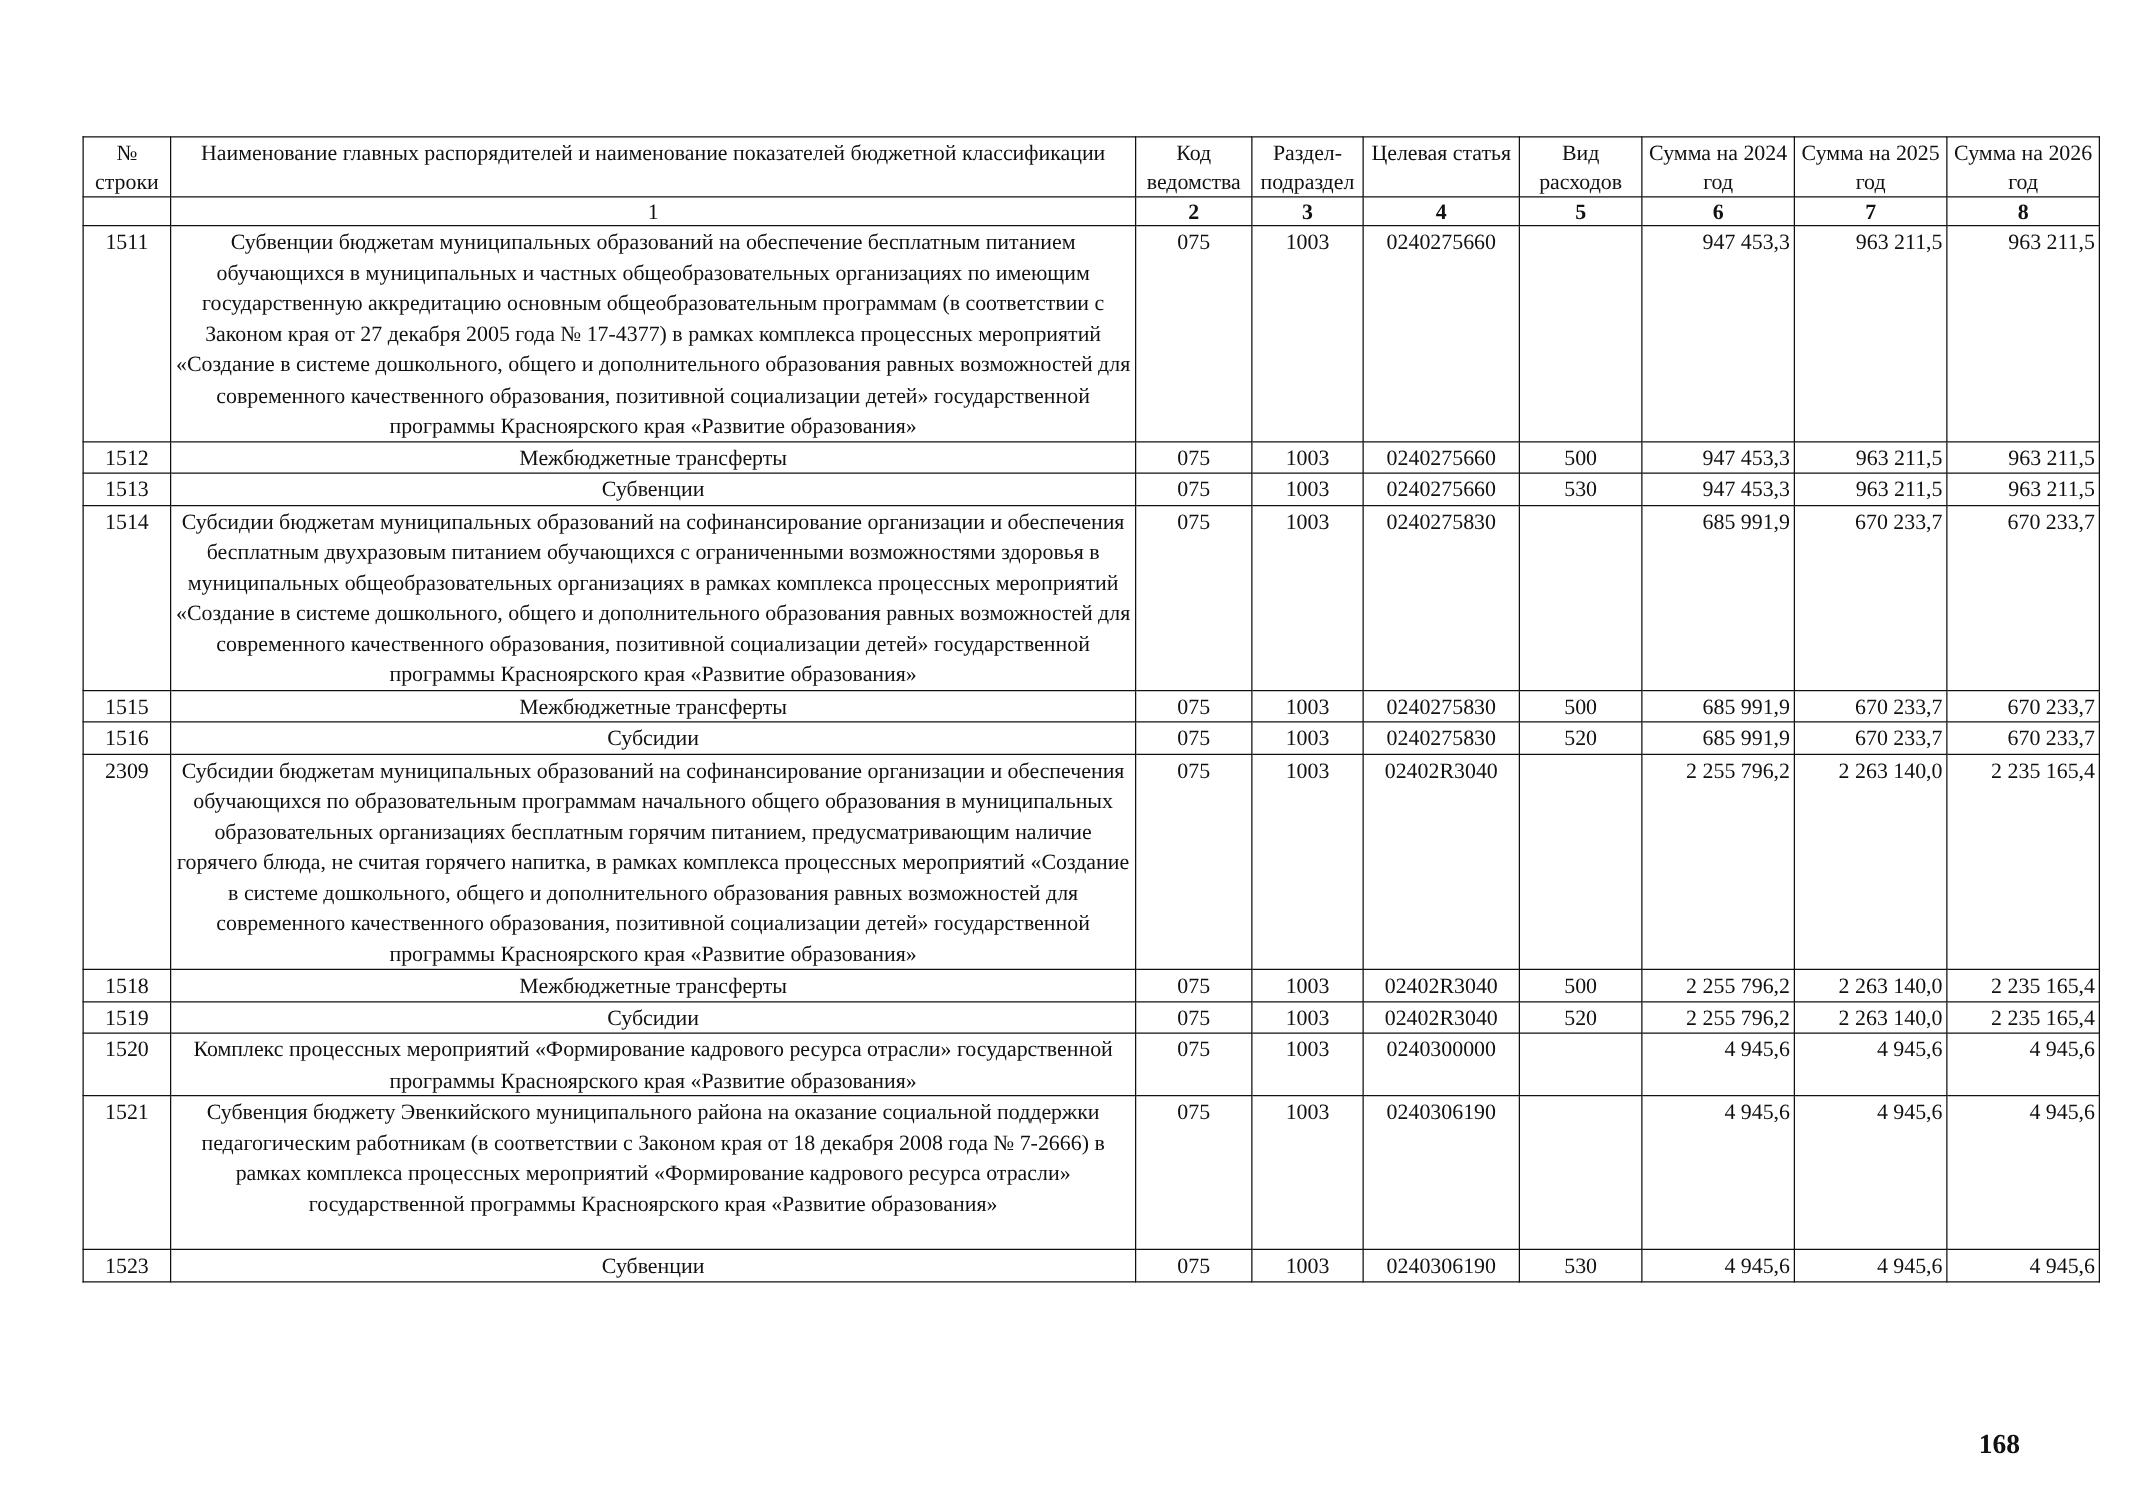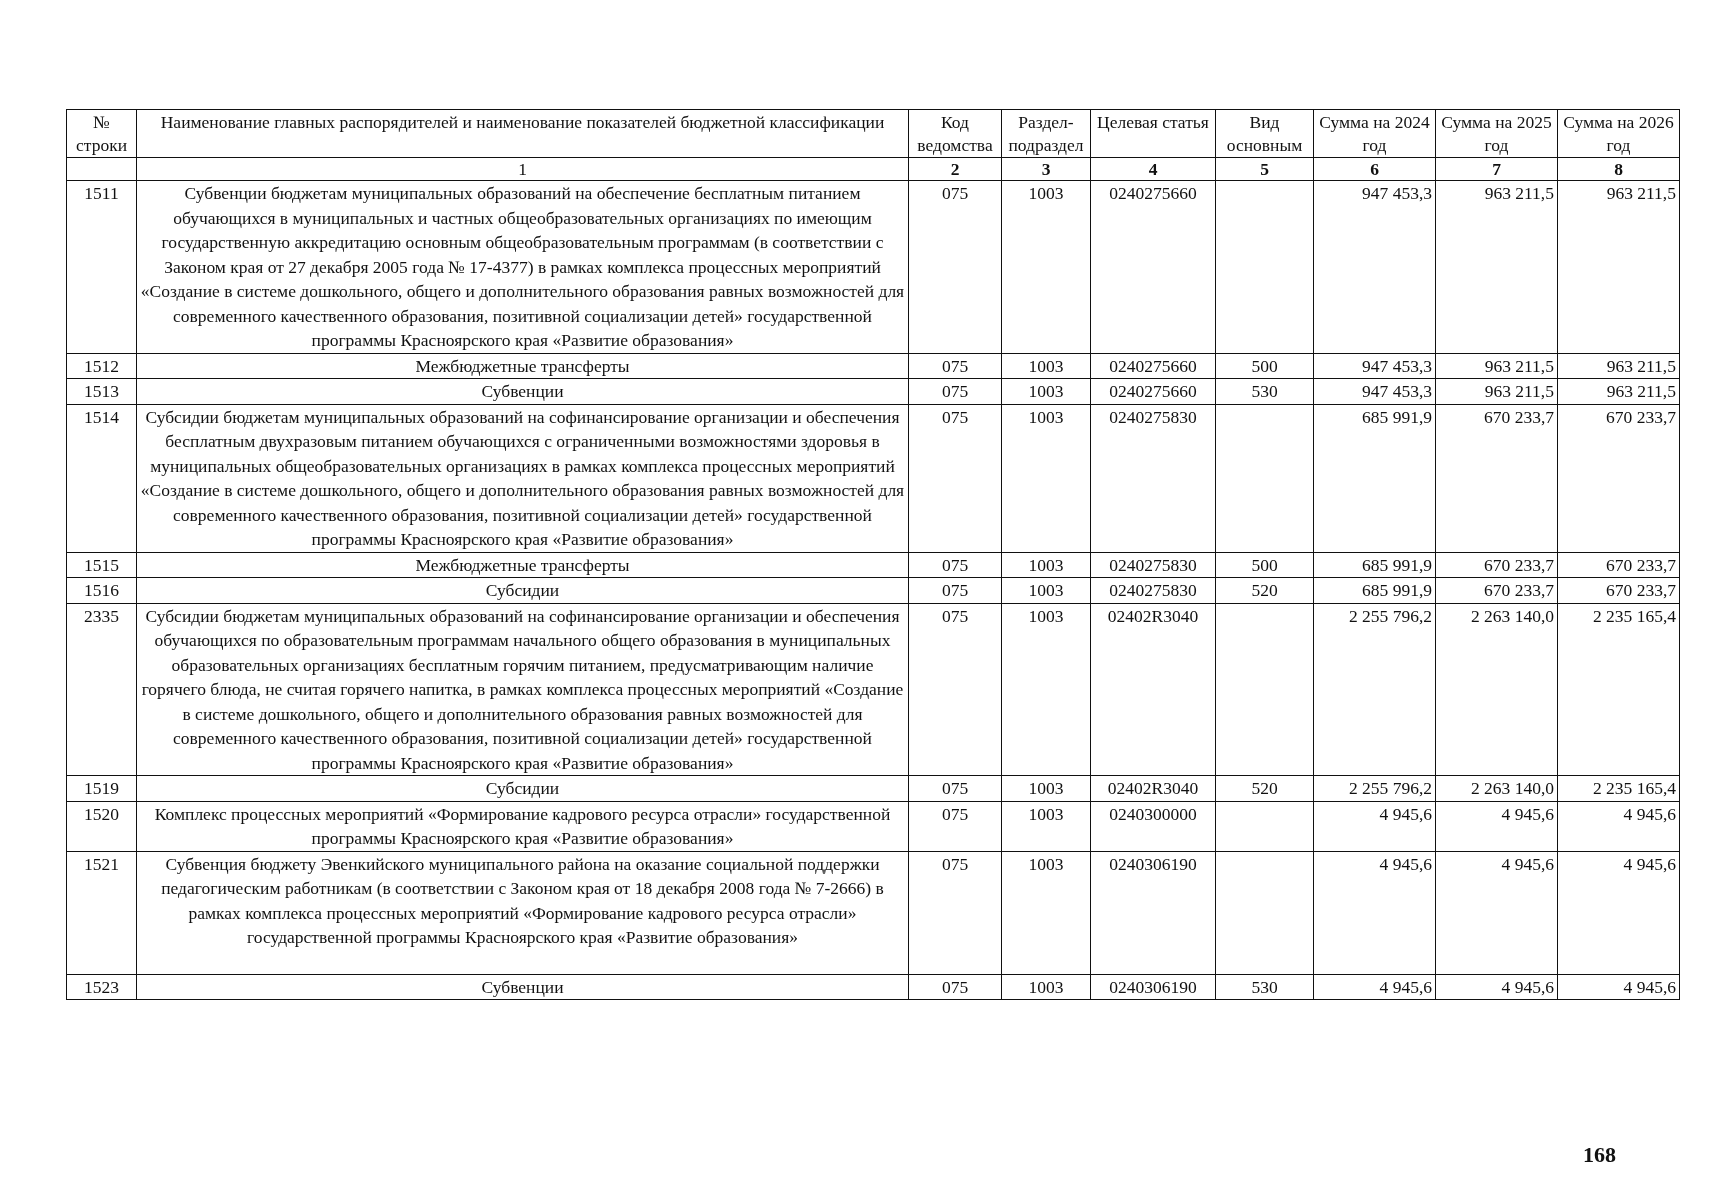--- a/index.html
+++ b/index.html
@@ -44,21 +44,21 @@
         <col class="c-s25">
         <col class="c-s26">
     </colgroup>
     <thead>
       <tr>
         <th>№ строки</th>
         <th>Наименование главных распорядителей и наименование показателей бюджетной классификации</th>
         <th>Код ведомства</th>
         <th>Раздел-подраздел</th>
         <th>Целевая статья</th>
-        <th>Вид основным</th>
+        <th>Вид расходов</th>
         <th>Сумма на 2024 год</th>
         <th>Сумма на 2025 год</th>
         <th>Сумма на 2026 год</th>
       </tr>
       <tr class="num">
         <td class="first"></td>
         <td class="first">1</td>
         <td>2</td>
         <td>3</td>
         <td>4</td>
@@ -129,26 +129,37 @@
           <td class="name-cell">Субсидии</td>
           <td class="ctr">075</td>
           <td class="ctr">1003</td>
           <td class="ctr">0240275830</td>
           <td class="ctr">520</td>
           <td class="sum">685 991,9</td>
           <td class="sum">670 233,7</td>
           <td class="sum">670 233,7</td>
         </tr>
         <tr>
-          <td class="ctr">2335</td>
+          <td class="ctr">2309</td>
           <td class="name-cell">Субсидии бюджетам муниципальных образований на софинансирование организации и обеспечения обучающихся по образовательным программам начального общего образования в муниципальных образовательных организациях бесплатным горячим питанием, предусматривающим наличие горячего блюда, не считая горячего напитка, в рамках комплекса процессных мероприятий «Создание в системе дошкольного, общего и дополнительного образования равных возможностей для современного качественного образования, позитивной социализации детей» государственной программы Красноярского края «Развитие образования»</td>
           <td class="ctr">075</td>
           <td class="ctr">1003</td>
           <td class="ctr">02402R3040</td>
           <td class="ctr"></td>
+          <td class="sum">2 255 796,2</td>
+          <td class="sum">2 263 140,0</td>
+          <td class="sum">2 235 165,4</td>
+        </tr>
+        <tr>
+          <td class="ctr">1518</td>
+          <td class="name-cell">Межбюджетные трансферты</td>
+          <td class="ctr">075</td>
+          <td class="ctr">1003</td>
+          <td class="ctr">02402R3040</td>
+          <td class="ctr">500</td>
           <td class="sum">2 255 796,2</td>
           <td class="sum">2 263 140,0</td>
           <td class="sum">2 235 165,4</td>
         </tr>
         <tr>
           <td class="ctr">1519</td>
           <td class="name-cell">Субсидии</td>
           <td class="ctr">075</td>
           <td class="ctr">1003</td>
           <td class="ctr">02402R3040</td>

